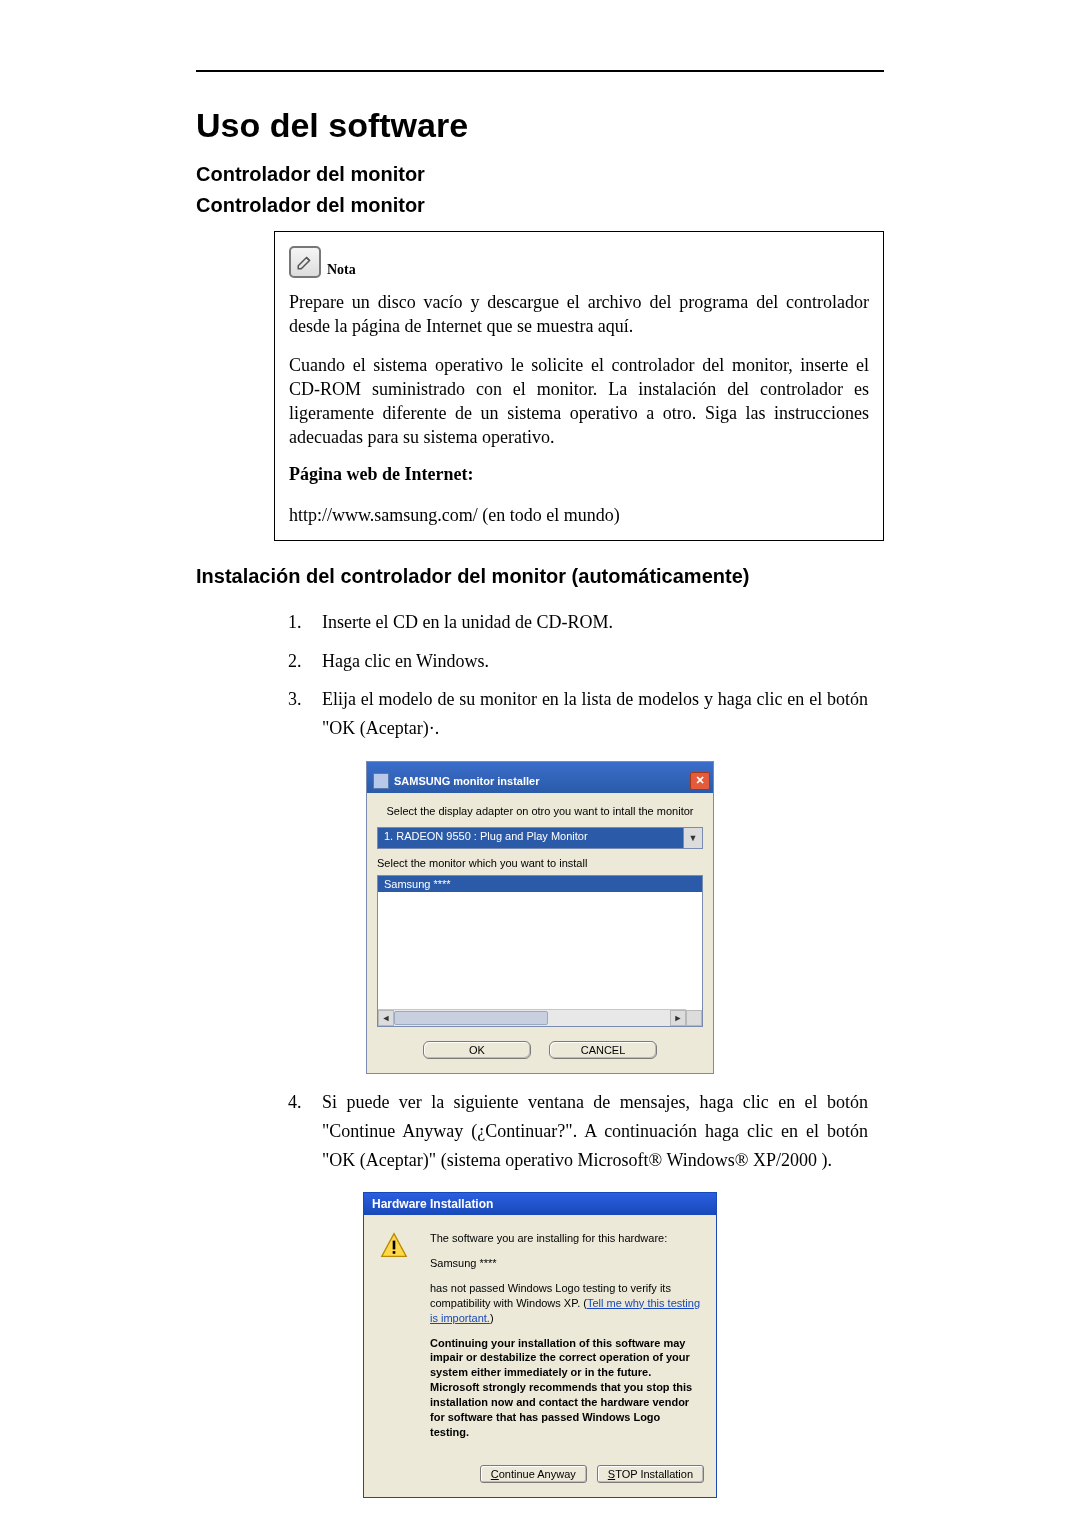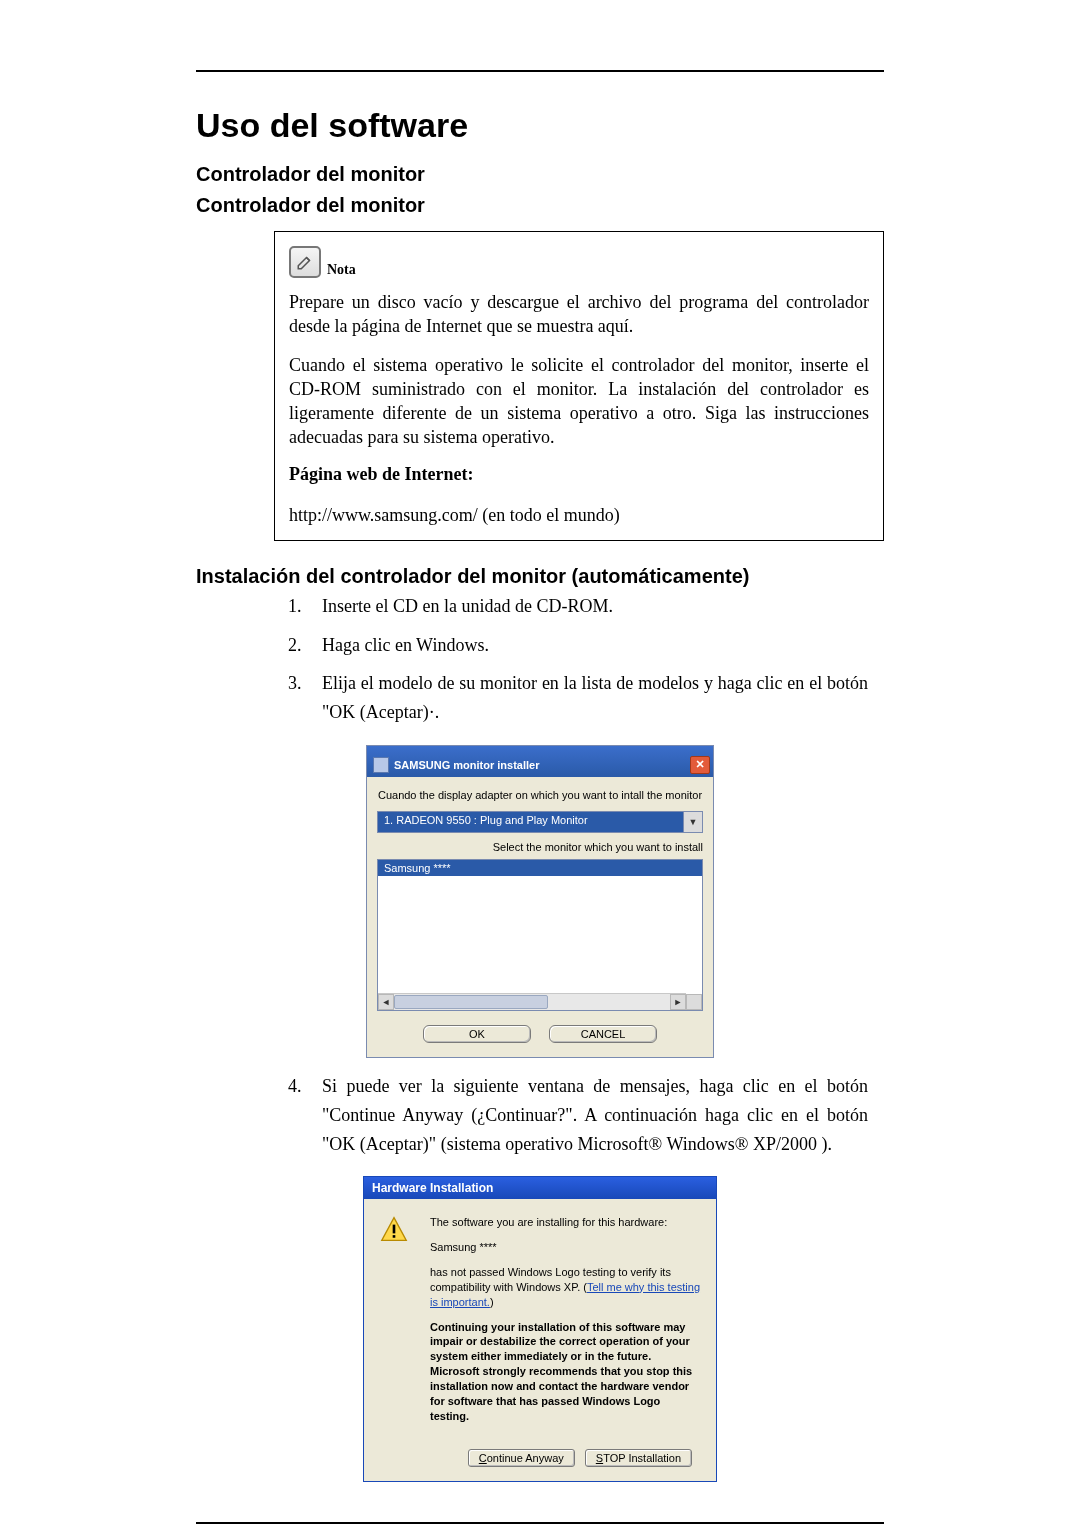--- a/index.html
+++ b/index.html
@@ -40,21 +40,21 @@
   h2.sub2 {
     font-family: Arial, Helvetica, sans-serif;
     font-weight: bold;
     font-size: 20px;
     margin: 0 0 14px 0;
   }
   h2.section {
     font-family: Arial, Helvetica, sans-serif;
     font-weight: bold;
     font-size: 20px;
-    margin: 24px 0 4px 0;
+    margin: 24px 0 20px 0;
   }
   .note-box {
     margin-left: 78px;
     border: 1px solid #000;
     padding: 14px 14px 14px 14px;
     box-sizing: border-box;
   }
   .note-line {
     display: flex;
     align-items: flex-end;
@@ -152,21 +152,21 @@
     overflow: hidden;
   }
   .combo .arrow {
     width: 18px;
     background: #dcdcdc;
     border-left: 1px solid #7a8bb0;
     display: flex; align-items:center; justify-content:center;
     font-size: 9px; color:#333;
   }
   .installer .label2 {
-    text-align: right;
+    text-align: left;
     margin: 0 0 6px 0;
   }
   .listbox {
     border: 1px solid #7a8bb0;
     background: #fff;
     height: 150px;
     position: relative;
     overflow: hidden;
   }
   .listbox .item {
@@ -217,21 +217,21 @@
   }
   .warn-icon {
     width: 28px; height: 28px; flex-shrink:0;
     display:flex; align-items:center; justify-content:center;
   }
   .hw .txt { flex:1; }
   .hw .txt p { margin:0 0 10px 0; line-height:1.35; }
   .hw .txt .link { color:#1848b8; text-decoration: underline; }
   .hw .txt .bold { font-weight: bold; }
   .hw .btnrow2 {
-    display:flex; justify-content:flex-end; gap:10px; padding: 6px 24px 14px 16px;
+    display:flex; justify-content:flex-end; gap:10px; padding: 6px 12px 14px 16px;
   }
   .winbtn2 {
     padding: 2px 10px; background:#ece9d8; border:1px solid #7a7a7a;
     font-size:11px; text-align:center; border-radius:3px;
     box-shadow: inset 1px 1px 0 #fff, inset -1px -1px 0 #bbb;
   }
   .u { text-decoration: underline; }
   .pagenum {
     text-align: center;
     font-size: 16px;
@@ -276,21 +276,21 @@
   </ol>
 
   <div class="fig-wrap">
     <div class="installer">
       <div class="titlebar">
         <span class="tb-icon"></span>
         <span class="tb-text">SAMSUNG monitor installer</span>
         <span class="tb-close">✕</span>
       </div>
       <div class="inner">
-        <div class="label1">Cuando the display adapter on which you want to intall the monitor</div>
+        <div class="label1">Select the display adapter on otro you want to intall the monitor</div>
         <div class="combo">
           <div class="sel">1. RADEON 9550 : Plug and Play Monitor</div>
           <div class="arrow">▼</div>
         </div>
         <div class="label2">Select the monitor which you want to install</div>
         <div class="listbox">
           <div class="item">Samsung ****</div>
           <div class="hscroll">
             <div class="hbtn">◄</div>
             <div class="track">

